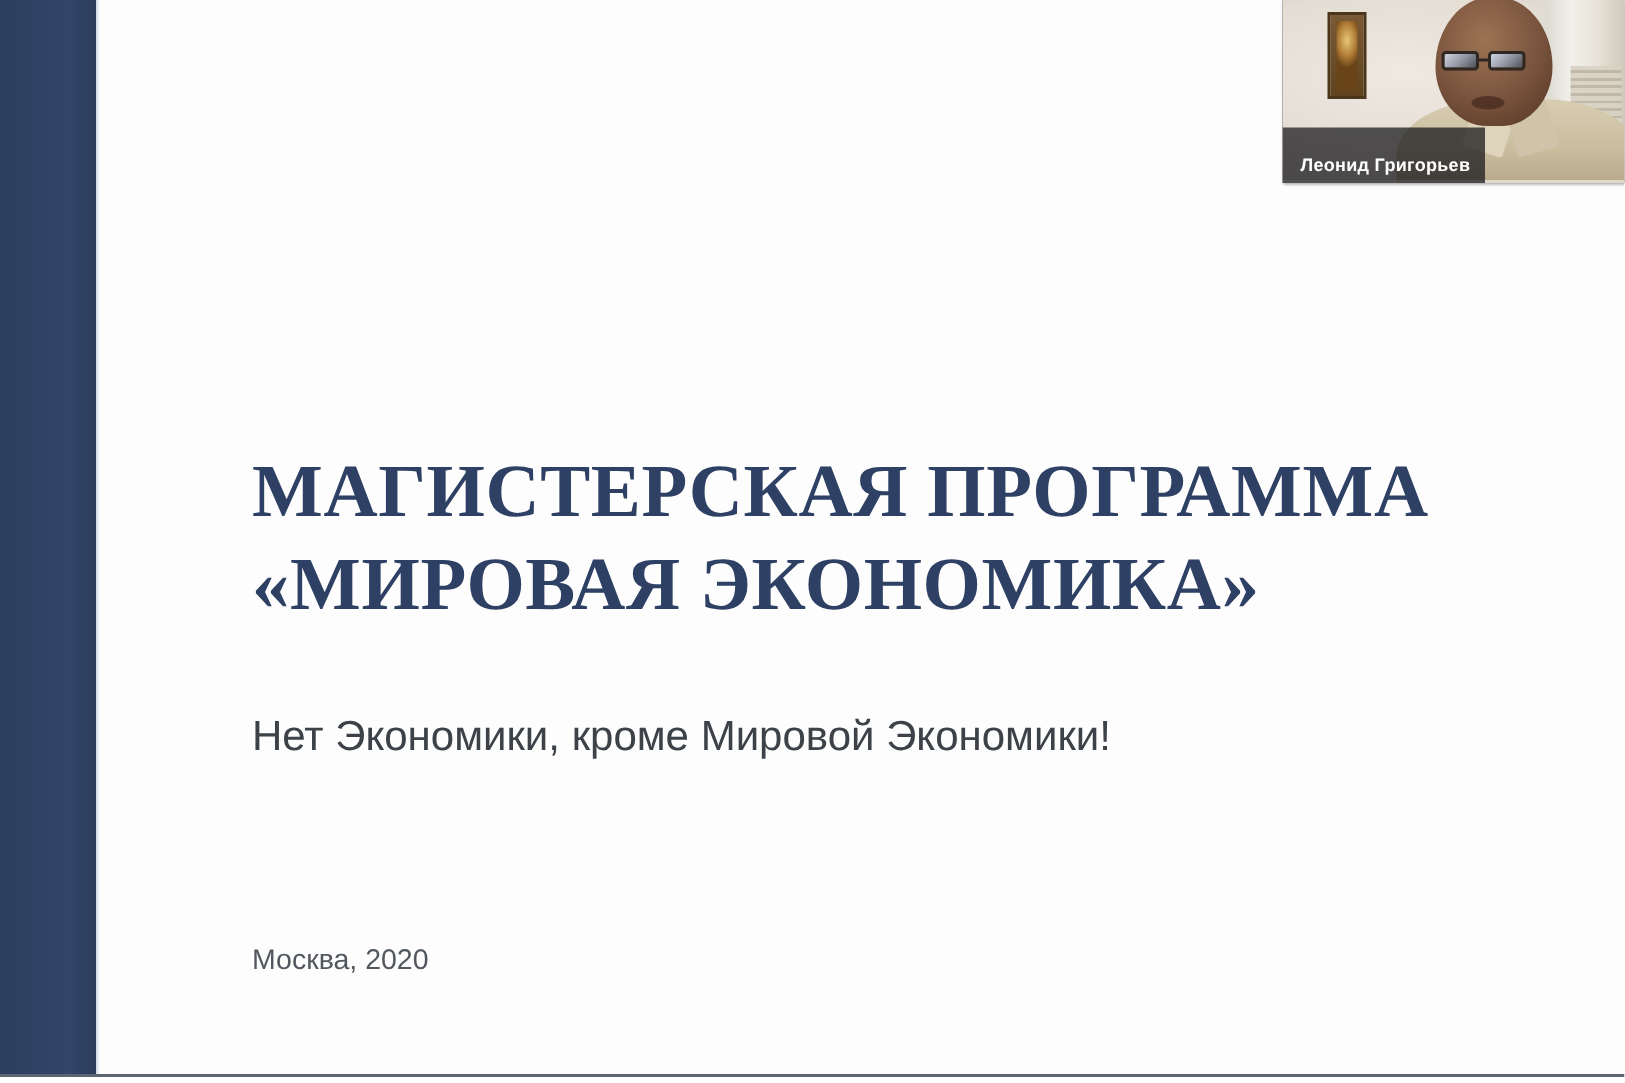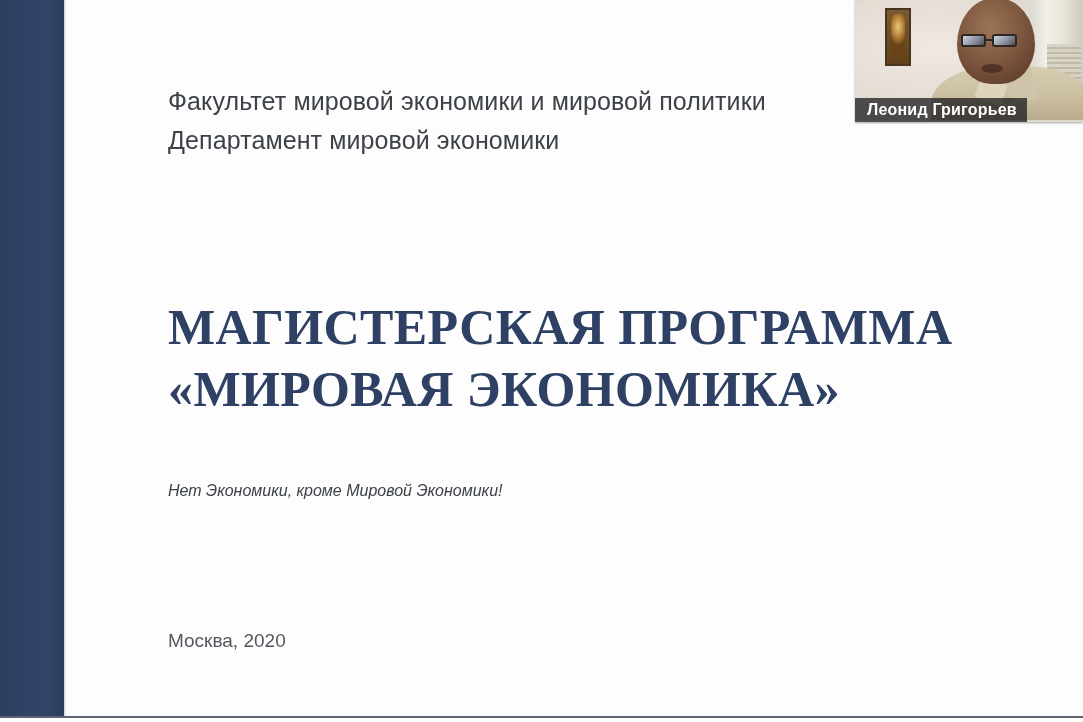--- a/index.html
+++ b/index.html
@@ -88,24 +88,23 @@
     letter-spacing: 0.4px;
     white-space: nowrap;
     font-family: Liberation Serif, serif;
   }
 
   #slogan {
     position: absolute;
     left: 168px;
     top: 474px;
     color: #3d4248;
-    font-size: 16px;
+    font-size: 28px;
     line-height: 34px;
     white-space: nowrap;
-    font-style: italic;
   }
 
   #place-date {
     position: absolute;
     left: 168px;
     top: 630px;
     width: 700px;
     color: #53585f;
     font-size: 19px;
     white-space: nowrap;
@@ -238,24 +237,24 @@
     left: 52px; top: 60px;
     width: 32px; height: 22px;
     background: #80583f;
   }
 
   
   #webcam-name {
     position: absolute;
     left: 0;
     bottom: 0;
-    padding: 4px 10px 4px 12px;
+    padding: 17px 10px 4px 12px;
     background: rgba(20,20,24,0.72);
     color: #ffffff;
-    font-size: 16px;
+    font-size: 12px;
     font-weight: bold;
     line-height: 16px;
     white-space: nowrap;
     letter-spacing: 0.2px;
   }
   #webcam-border {
     position: absolute;
     left: 0; bottom: 0;
     width: 228px; height: 2px;
     background: rgba(255,255,255,0.55);
@@ -263,24 +262,20 @@
 </style>
 </head>
 <body>
 
 <div id="slide">
 
   <div id="sidebar-bar"></div>
   <div id="sidebar-edge"></div>
   <div id="sidebar-edge2"></div>
 
-  <div id="faculty-block">
-    <div class="faculty-line">Факультет мировой экономики и мировой политики</div>
-    <div class="faculty-line">Департамент мировой экономики</div>
-  </div>
 
   <div id="title-block">
     <div class="title-line">МАГИСТЕРСКАЯ ПРОГРАММА</div>
     <div class="title-line">«МИРОВАЯ ЭКОНОМИКА»</div>
   </div>
 
   <div id="slogan">Нет Экономики, кроме Мировой Экономики!</div>
 
   <div id="place-date">Москва, 2020</div>
 

